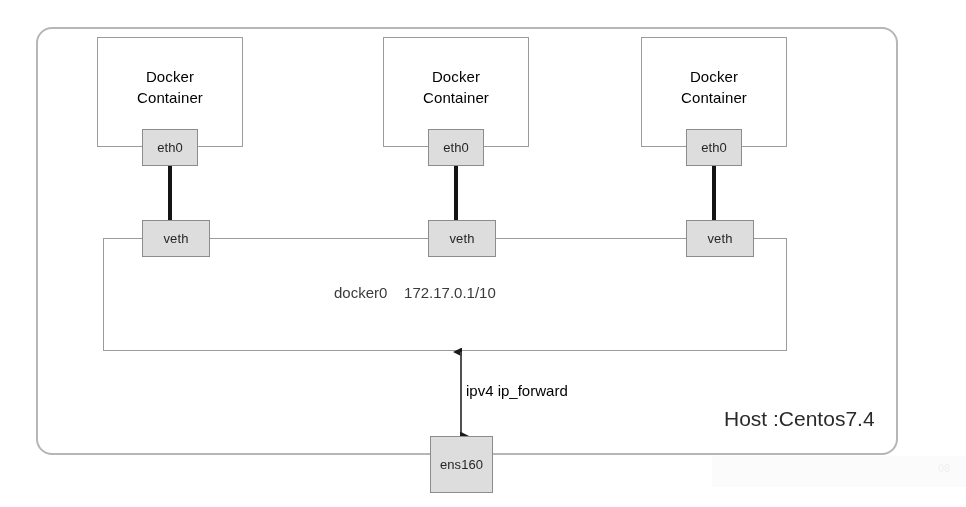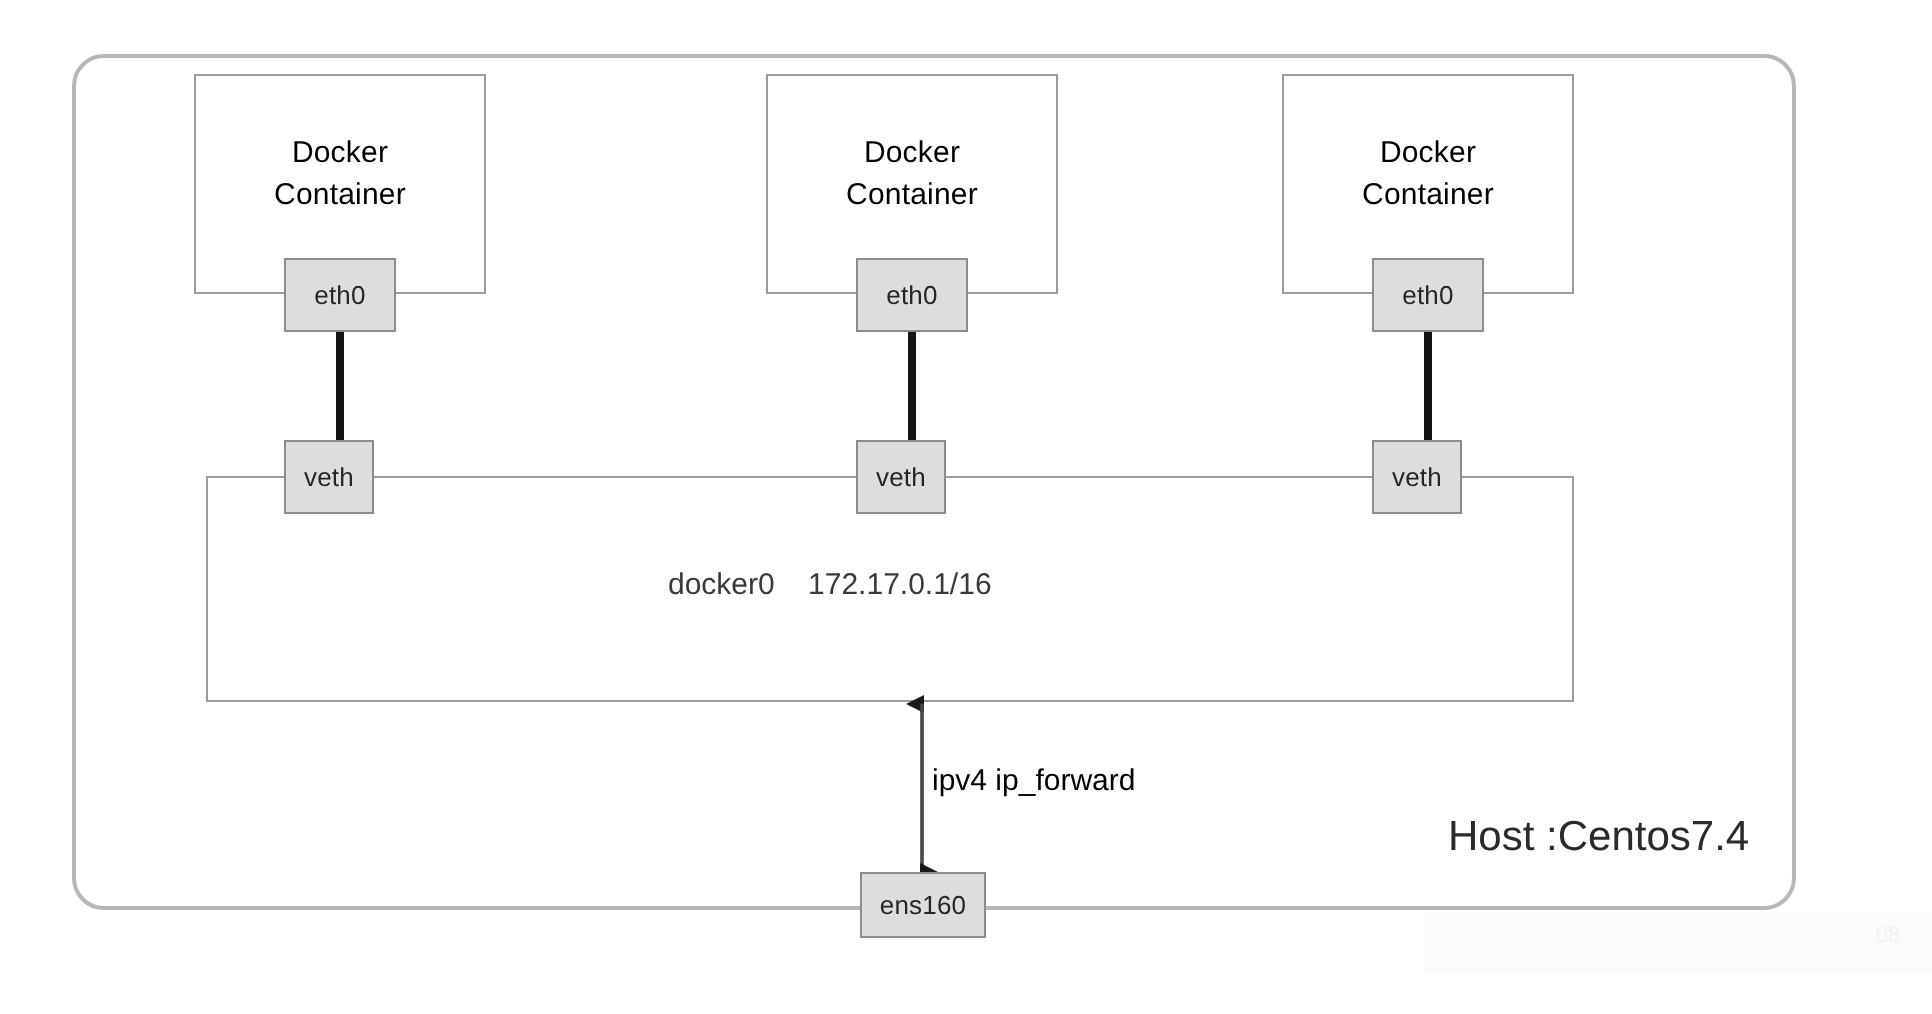--- a/index.html
+++ b/index.html
@@ -86,26 +86,26 @@
     justify-content: center;
     font-size: 13px;
     color: #262626;
     letter-spacing: 0.1px;
   }
   .iface-eth0 {
     width: 56px;
     height: 37px;
   }
   .iface-veth {
-    width: 45px;
+    width: 68px;
     height: 37px;
   }
   .iface-ens160 {
     width: 63px;
-    height: 33px;
+    height: 57px;
     left: 430px;
     top: 436px;
     font-size: 13px;
   }
 
   
   .cable {
     position: absolute;
     width: 4px;
     background: #141414;
@@ -160,21 +160,21 @@
   }
 </style>
 </head>
 <body>
 
 <div id="canvas">
 
   <div class="host-boundary"></div>
 
   <div class="bridge-box">
-    <div class="bridge-label">docker0    172.17.0.1/16</div>
+    <div class="bridge-label">docker0    172.17.0.1/10</div>
   </div>
 
   <div class="container-box" style="left:97px; top:37px;">
     <div class="container-label">
       <span>Docker</span>
       <span>Container</span>
     </div>
   </div>
   <div class="cable" style="left:168px;"></div>
   <div class="iface iface-eth0" style="left:142px; top:129px;">eth0</div>

